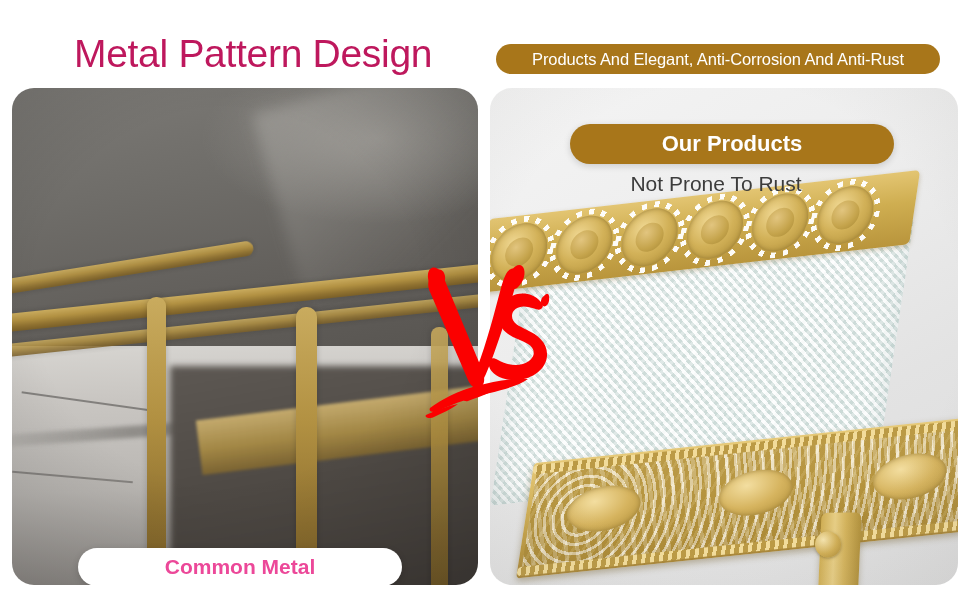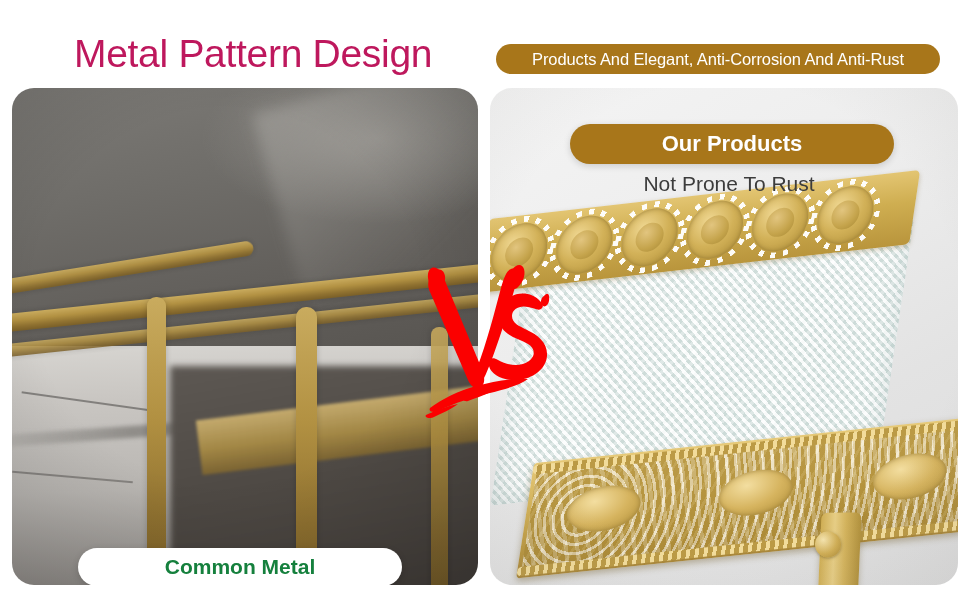--- a/index.html
+++ b/index.html
@@ -263,37 +263,37 @@
   .pill {
     position:absolute;
     display:flex; align-items:center; justify-content:center;
     border-radius: 999px;
     white-space: nowrap;
   }
   .pill-common {
     left: 66px; top: 460px;
     width: 324px; height: 38px;
     background: #ffffff;
-    color: #15803d;
+    color: #ec4899;
     font-size: 21px;
     font-weight: bold;
     box-shadow: 0 2px 7px rgba(0,0,0,0.16);
   }
   .pill-ours {
     left: 80px; top: 36px;
     width: 324px; height: 40px;
     background: #a8761a;
     color: #ffffff;
     font-size: 22px;
     font-weight: bold;
     box-shadow: 0 2px 7px rgba(0,0,0,0.16);
   }
   .cap-ours {
     position:absolute;
-    left: 77px; top: 84px;
+    left: 64px; top: 84px;
     width: 324px;
     text-align:center;
     color: #3c3c3c;
     font-size: 21px;
     font-weight: normal;
     white-space: nowrap;
   }
 
   
   .vs-wrap {

